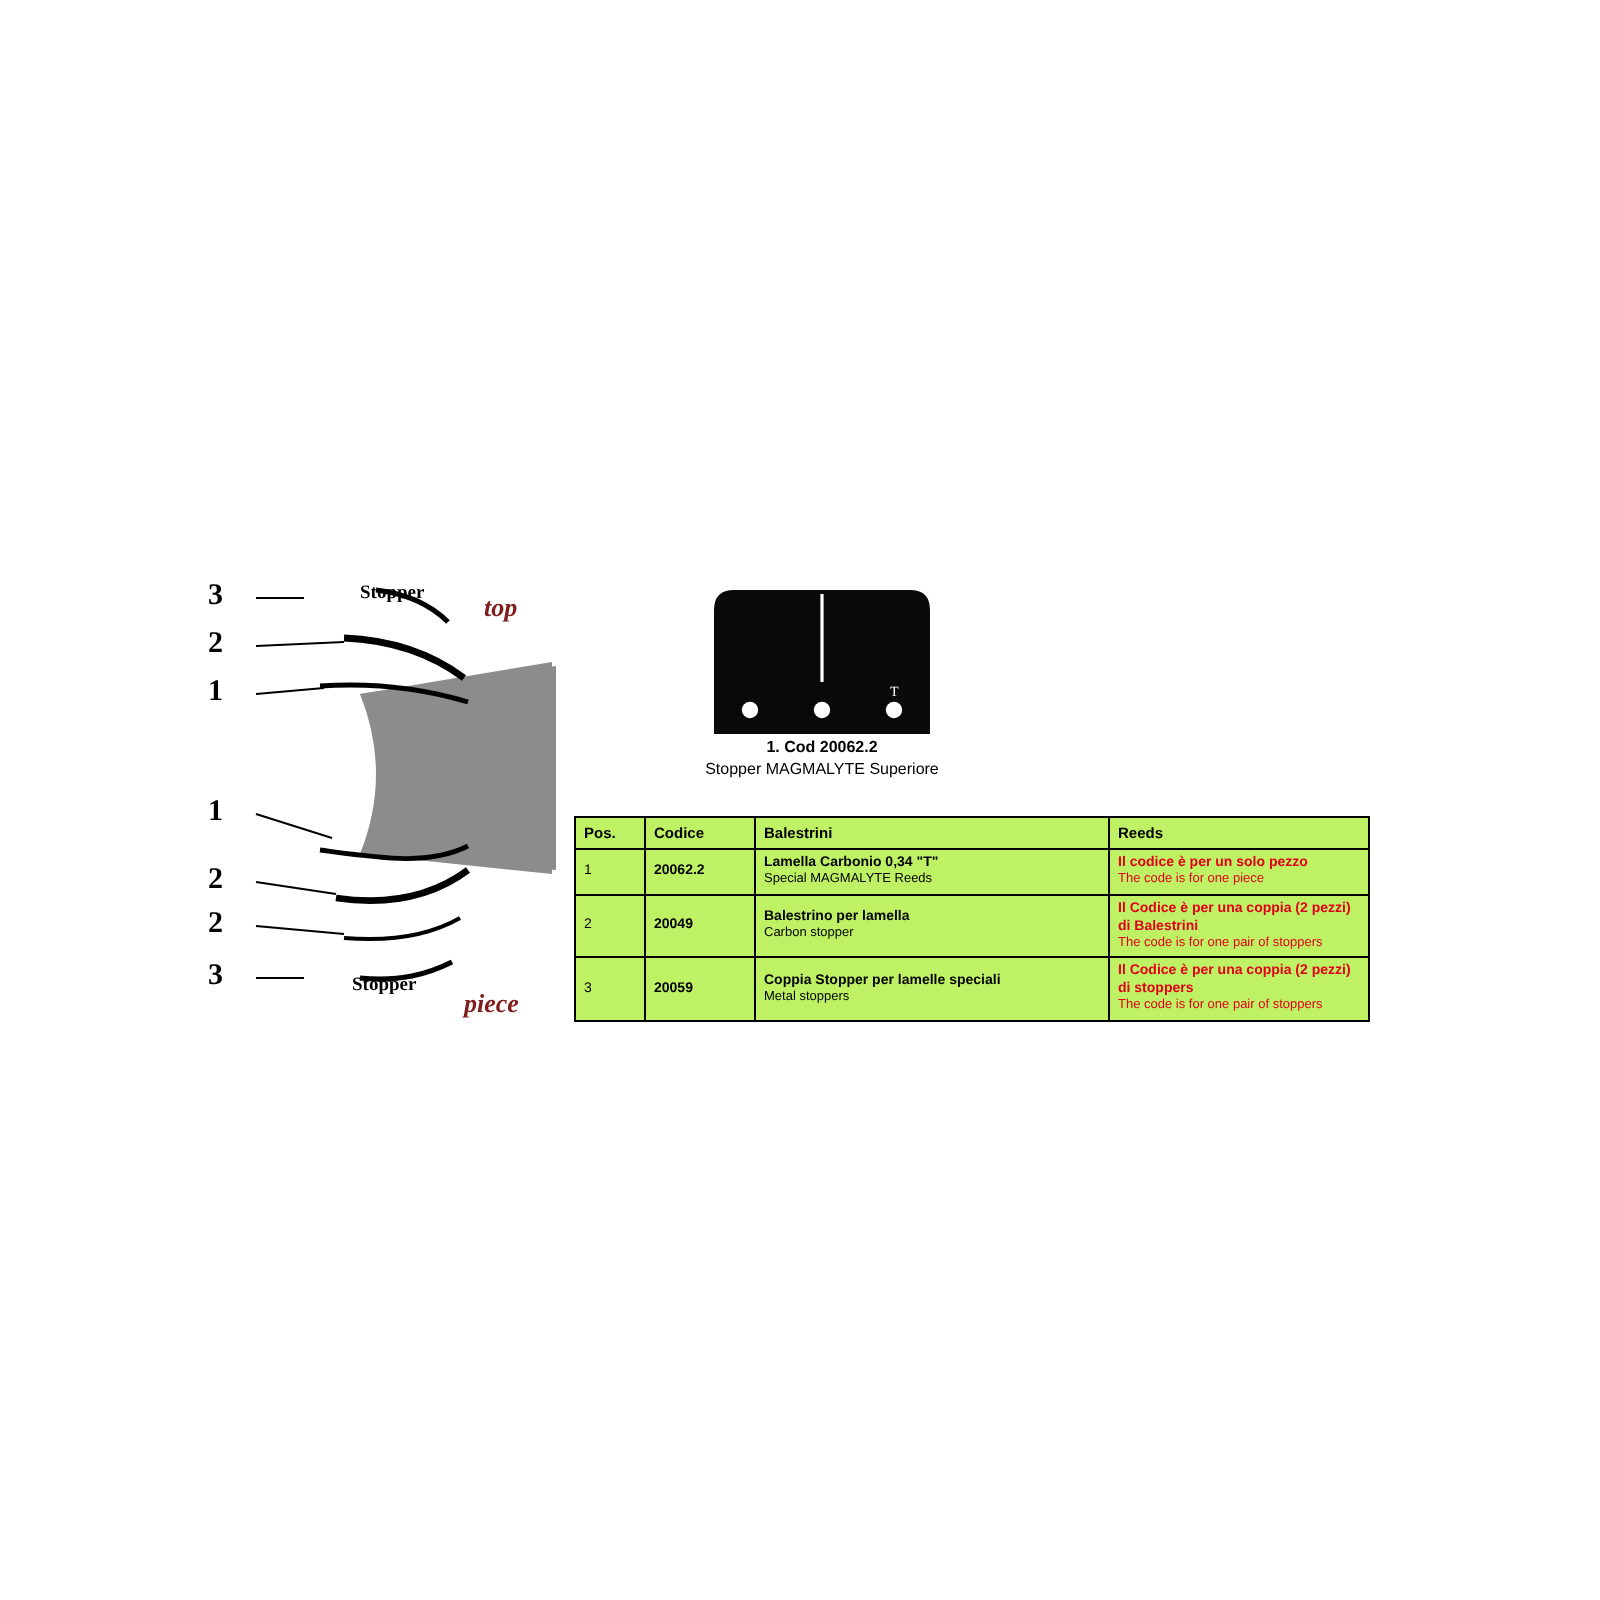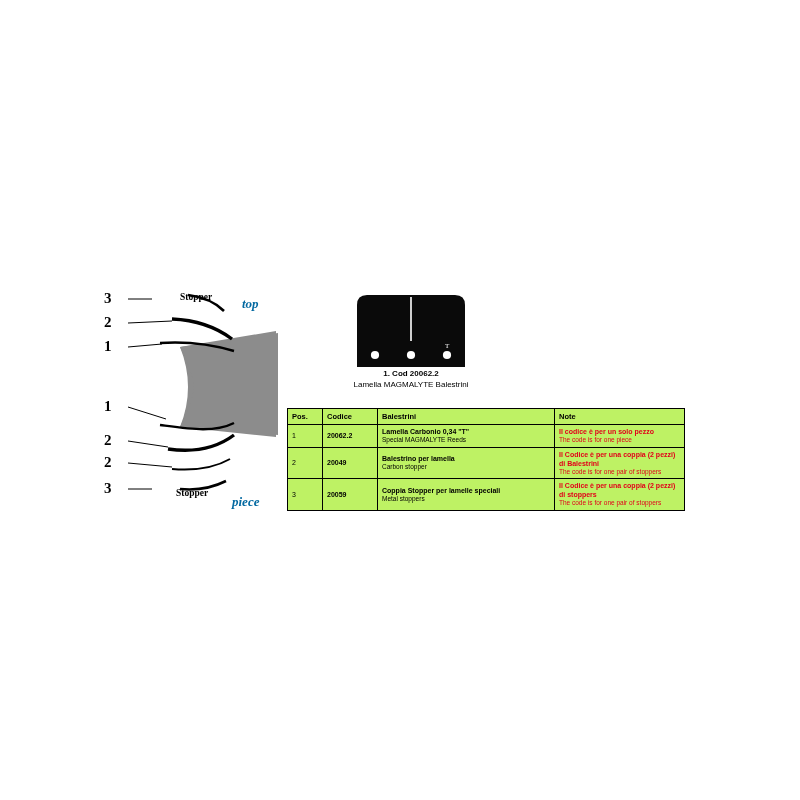--- a/index.html
+++ b/index.html
@@ -46,21 +46,21 @@
     color: #000;
     line-height: 1;
     padding-left: 36px;
   }
   .lbl-blue {
     position: absolute;
     font-family: "Liberation Serif", serif;
     font-weight: bold;
     font-style: italic;
     font-size: 13px;
-    color: #0369a1;
+    color: #7f1d1d;
     line-height: 1;
   }
 
   
   .photo-block {
     position: absolute;
     text-align: center;
   }
   .photo-caption {
     font-family: "Liberation Sans", sans-serif;
@@ -168,32 +168,32 @@
       <path d="M108 0 L108 10 Q 108 0 98 0 Z" fill="#ffffff"></path>
 
       <circle cx="18" cy="60" r="4.1" fill="#ffffff"></circle>
       <circle cx="54" cy="60" r="4.1" fill="#ffffff"></circle>
       <circle cx="90" cy="60" r="4.1" fill="#ffffff"></circle>
 
       <text x="88" y="53" font-family="Liberation Serif, serif" font-size="7" fill="#ffffff">T</text>
     </svg>
     <div class="photo-caption">
       <b>1. Cod 20062.2</b><br>
-      <span>Lamella MAGMALYTE Balestrini</span>
+      <span>Stopper MAGMALYTE Superiore</span>
     </div>
   </div>
 
 
   <table class="parts-table">
     <thead>
       <tr>
         <th class="col-pos">Pos.</th>
         <th class="col-code">Codice</th>
         <th class="col-desc">Balestrini</th>
-        <th class="col-note th-note">Note</th>
+        <th class="col-note th-note">Reeds</th>
       </tr>
     </thead>
     <tbody>
       <tr>
         <td class="cell-pos">1</td>
         <td class="cell-code">20062.2</td>
         <td>
           <span class="line1">Lamella Carbonio 0,34 "T"</span>
           <span class="line2">Special MAGMALYTE Reeds</span>
         </td>

